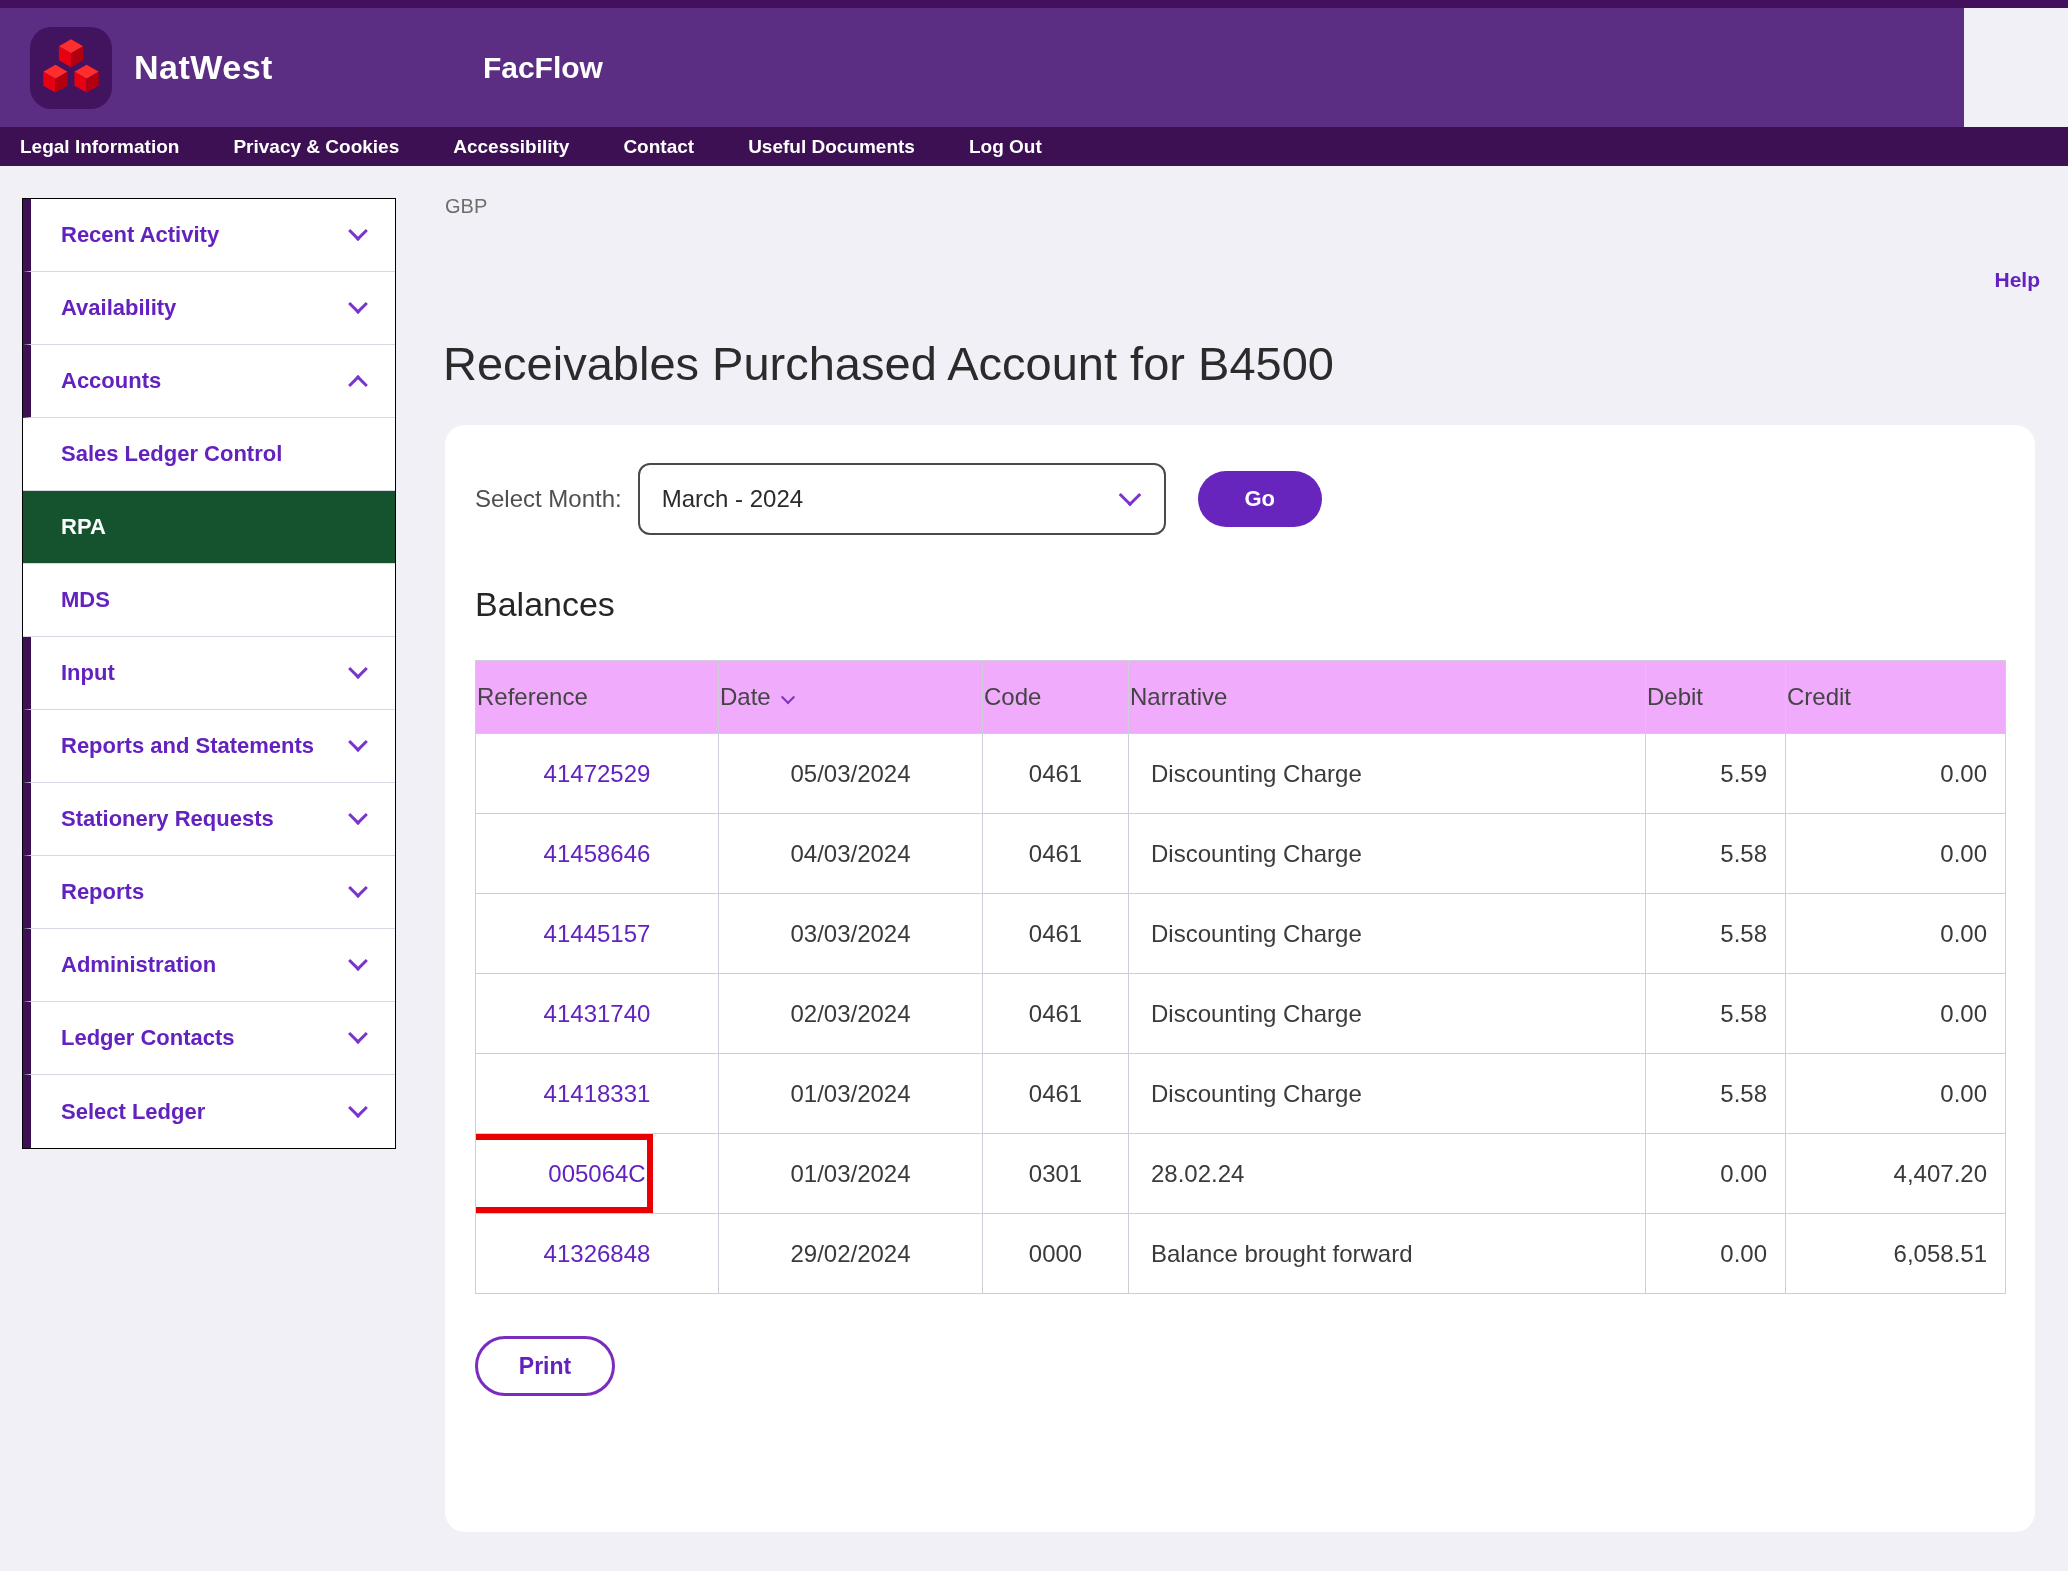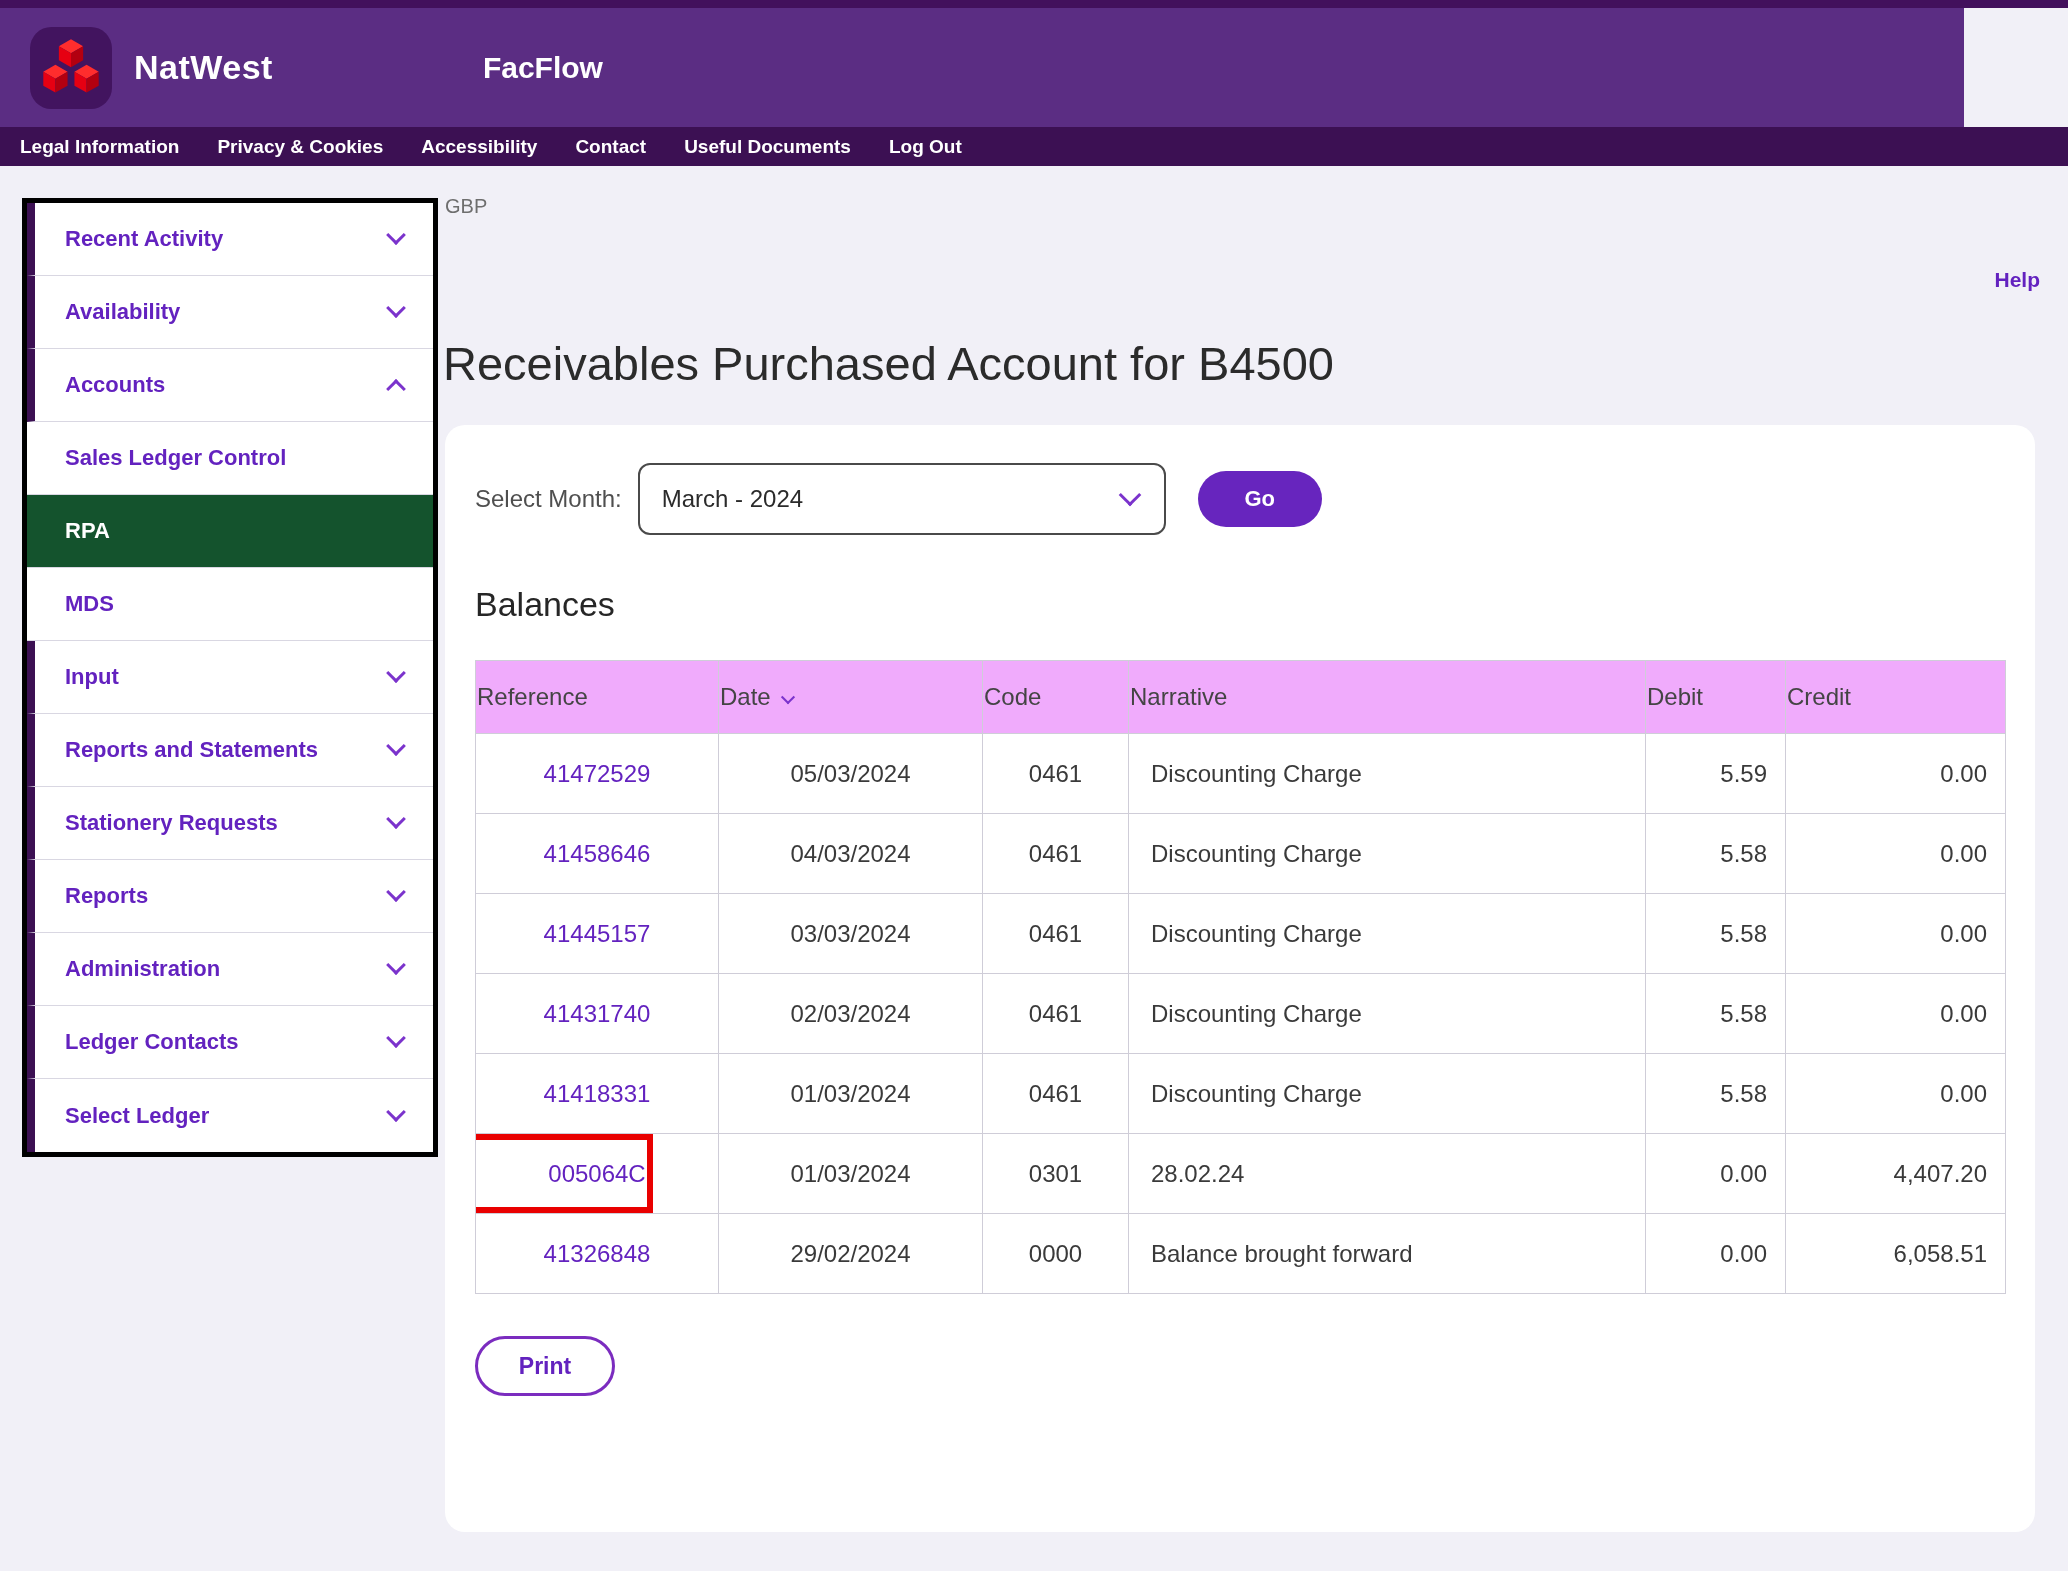--- a/index.html
+++ b/index.html
@@ -17,28 +17,28 @@
     position:absolute; left:0; top:8px; width:1964px; height:119px;
     background:#5b2d83; display:flex; align-items:center;
   }
   .logo { margin-left:30px; width:82px; height:82px; display:block; }
   .brand { color:#ffffff; font-size:34px; font-weight:bold; margin-left:22px; letter-spacing:0.5px; }
   .app-name { color:#ffffff; font-size:30px; font-weight:bold; margin-left:210px; }
 
   
   .nav {
     position:absolute; left:0; top:127px; width:2068px; height:39px;
-    background:#3c1053; display:flex; align-items:center; padding-left:20px; gap:38px;
+    background:#3c1053; display:flex; align-items:center; padding-left:20px; gap:54px;
   }
   .nav-item { color:#ffffff; font-size:19px; font-weight:bold; white-space:nowrap; cursor:pointer; }
 
   
   .sidebar {
-    position:absolute; left:22px; top:198px; width:416px;
-    border:5px solid #000000; background:#ffffff;
+    position:absolute; left:22px; top:198px; width:374px;
+    border:1px solid #000000; background:#ffffff;
   }
   .side-item {
     height:73px; background:#ffffff; display:flex; align-items:center;
     border-bottom:1px solid #d9d7e2; cursor:pointer;
   }
   .side-item:last-child { border-bottom:none; }
   .side-item.top { border-left:8px solid #3c1053; padding-left:30px; }
   .side-item.sub { padding-left:38px; }
   .side-item.selected { background:#14532d; }
   .side-label { color:#6322bf; font-size:22px; font-weight:bold; }

